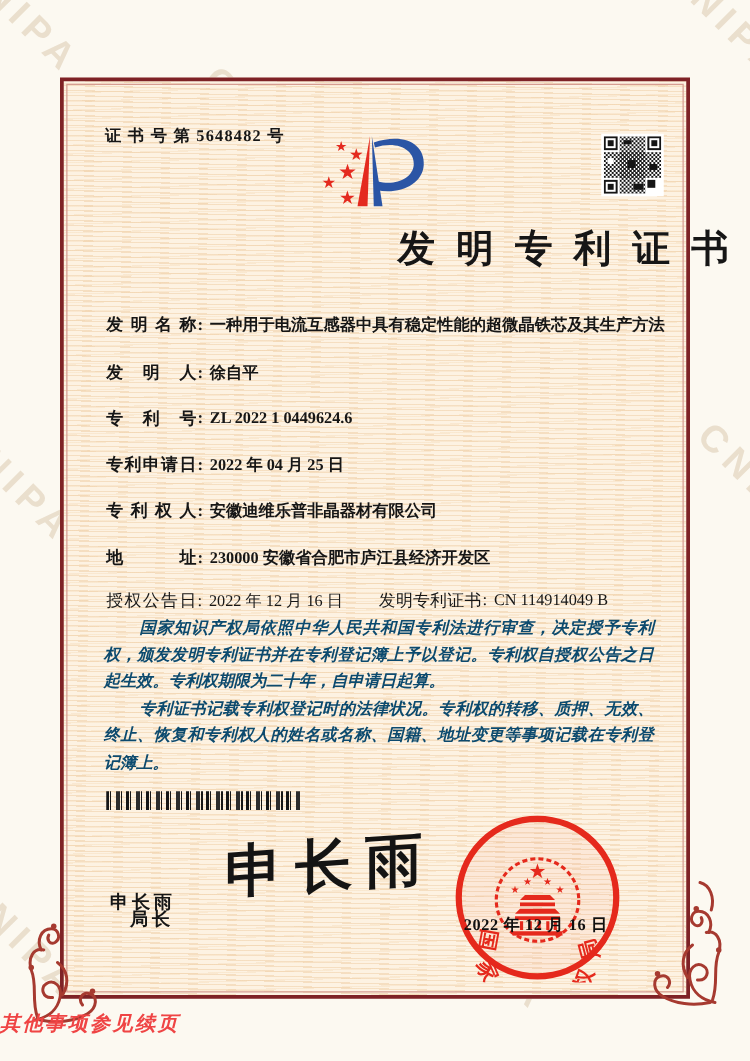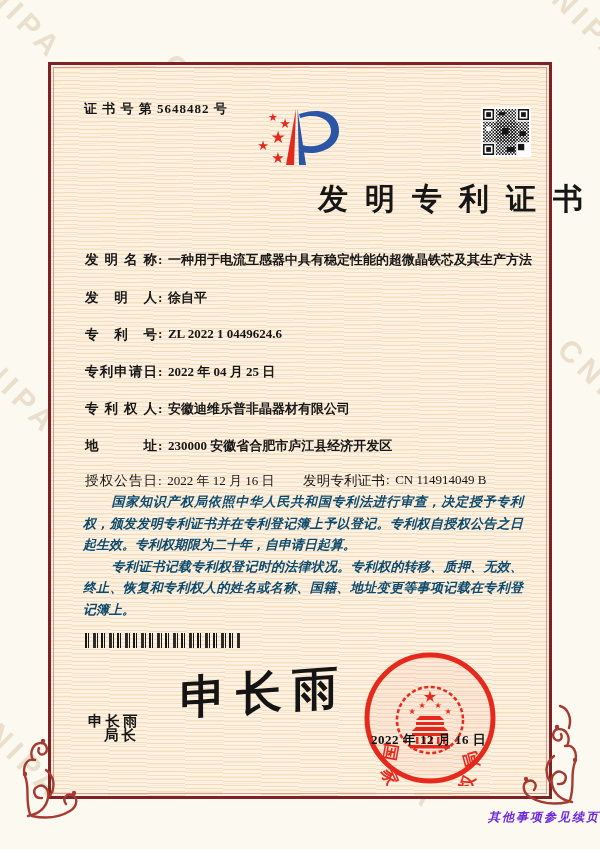--- a/index.html
+++ b/index.html
@@ -49,22 +49,22 @@
   .director-name{position:absolute;left:88px;top:712px;font-family:"Liberation Sans","DejaVu Sans",sans-serif;
                  font-size:14.5px;font-weight:700;letter-spacing:3px;}
   .signature{position:absolute;left:180px;top:662px;font-size:46px;font-weight:700;
              letter-spacing:10px;transform:rotate(-4deg) skewX(-4deg);color:#141414;}
   
   .seal{position:absolute;left:362px;top:650px;width:136px;height:136px;}
   .seal-date{position:absolute;left:371px;top:731px;width:120px;font-size:13px;font-weight:700;
              color:#101010;letter-spacing:0.5px;white-space:nowrap;}
   
   .page-num{position:absolute;left:0;right:0;top:773px;text-align:center;font-size:11px;letter-spacing:1px;}
-  .footer-note{position:absolute;left:0;right:0;top:809px;text-align:right;font-size:12px;
-               font-style:italic;font-weight:600;letter-spacing:2px;color:#6d28d9;}
+  .footer-note{position:absolute;left:0;right:0;top:809px;text-align:left;font-size:16px;
+               font-style:italic;font-weight:600;letter-spacing:2px;color:#ef4444;}
 </style>
 </head>
 <body>
 
 <div class="stage">
 
   <span class="wm" style="left:-45px;top:-5px">CNIPA</span>
   <span class="wm" style="left:150px;top:85px">CNIPA</span>
   <span class="wm" style="left:520px;top:0px">CNIPA</span>
   <span class="wm" style="left:355px;top:265px">CNIPA</span>

